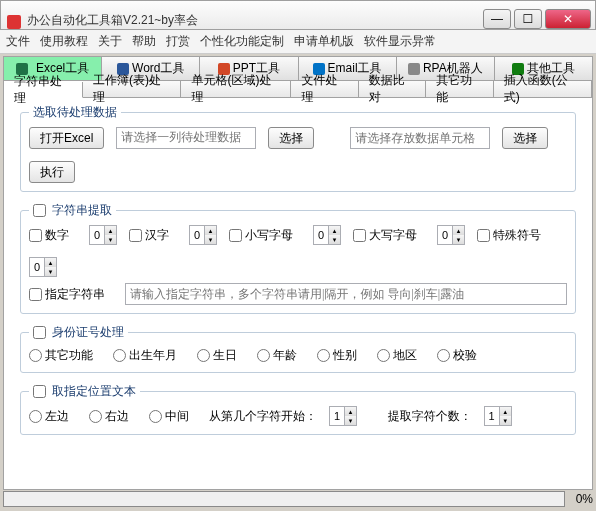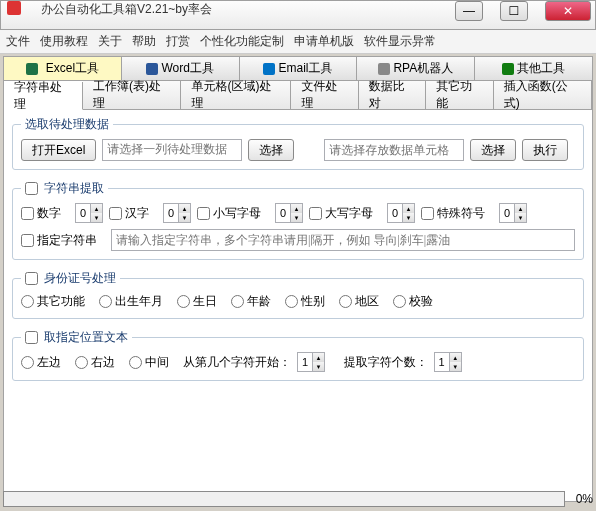--- a/index.html
+++ b/index.html
@@ -1,50 +1,50 @@
 <!DOCTYPE html>
 <html><head>
 <meta charset="utf-8">
 <style>
 * { box-sizing: border-box; margin: 0; padding: 0; font-family: "Microsoft YaHei", SimSun, sans-serif; font-size: 12px; }
 body { background: #d4d0c8; width: 596px; height: 511px; overflow: hidden; }
 
-.titlebar { height: 30px; background: linear-gradient(#fdfdfd,#ebebeb); border: 1px solid #9f9f9f; display: flex; align-items: flex-start; padding-left: 6px; gap: 14px; }
+.titlebar { height: 30px; background: linear-gradient(#fdfdfd,#ebebeb); border: 1px solid #9f9f9f; display: flex; align-items: flex-end; padding-left: 6px; }
 .titlebar .app-icon { width: 14px; height: 14px; background: #d33; border-radius: 2px; margin-right: 6px; }
 .titlebar .title { flex: 1; color: #333; }
 .titlebar .wbtn { width: 28px; height: 20px; border: 1px solid #8a8a8a; background: linear-gradient(#f5f5f5,#ddd); margin-right: 3px; border-radius: 3px; display: flex; align-items: center; justify-content: center; }
 .titlebar .wbtn.close { width: 46px; background: linear-gradient(#e68, #c23); color: #fff; margin-right: 4px; }
 
 .menubar { height: 24px; background: #f4f4f4; border-bottom: 1px solid #ccc; display: flex; align-items: center; padding-left: 6px; gap: 10px; color: #333; }
 .menubar span { cursor: default; }
 
 .tabbar { height: 24px; display: flex; border: 1px solid #a2a2a2; border-bottom: none; background: #f0f0f0; margin: 2px 3px 0 3px; }
 .tab { flex: 1; display: flex; align-items: center; justify-content: center; gap: 3px; border-right: 1px solid #a2a2a2; background: linear-gradient(#fafafa,#e0e0e0); cursor: default; }
 .tab:last-child { border-right: none; }
-.tab.active { background: #fef9c3; gap: 8px; }
+.tab.active { background: #86efac; gap: 8px; }
 .tab .ic { width: 12px; height: 12px; border-radius: 2px; }
 .ic-excel { background: #1f7246; }
 .ic-word { background: #2b579a; }
 .ic-ppt { background: #d24726; }
 .ic-pdf { background: #c80a0a; }
 .ic-email { background: #0072c6; }
 .ic-rpa { background: #888; }
 .ic-other { background: #107c10; }
 
-.subtabbar { height: 30px; display: flex; border: 1px solid #a2a2a2; background: #fff; margin: 0 3px; }
+.subtabbar { height: 18px; display: flex; border: 1px solid #a2a2a2; background: #fff; margin: 0 3px; }
 .subtab { padding: 0 10px; display: flex; align-items: center; border-right: 1px solid #a2a2a2; background: linear-gradient(#fafafa,#e8e8e8); cursor: default; }
 .subtab.active { background: #fff; border-bottom: 1px solid #fff; position: relative; top: 1px; }
 
-.panel { background: #fff; border: 1px solid #a2a2a2; border-top: none; margin: 0 3px 4px 3px; height: 392px; padding: 6px 8px; }
+.panel { background: #fff; border: 1px solid #a2a2a2; border-top: none; margin: 0 3px 4px 3px; height: 392px; padding: 6px 16px; }
 
 fieldset { border: 1px solid #bfcddb; border-radius: 3px; padding: 6px 8px 8px 8px; margin-bottom: 10px; }
 legend { padding: 0 4px; color: #1a3c6e; display: flex; align-items: center; gap: 4px; }
 legend input[type=checkbox] { margin-right: 2px; }
 
-.row { display: flex; align-items: center; gap: 6px; flex-wrap: wrap; }
+.row { display: flex; align-items: center; gap: 12px; flex-wrap: wrap; }
 .row + .row { margin-top: 6px; justify-content: flex-end; }
 
 .btn { height: 22px; padding: 0 10px; border: 1px solid #8a8a8a; background: linear-gradient(#fdfdfd,#e4e4e4); border-radius: 3px; cursor: default; display: inline-flex; align-items: center; }
 .txtbox { height: 22px; border: 1px solid #abadb3; padding: 0 4px; color: #888; background: #fff; }
 .spin { width: 28px; height: 20px; border: 1px solid #abadb3; display: inline-flex; }
 .spin .v { flex: 1; display: flex; align-items: center; justify-content: center; font-size: 11px; }
 .spin .arr { width: 12px; display: flex; flex-direction: column; }
 .spin .arr div { flex: 1; border-left: 1px solid #abadb3; background: linear-gradient(#f5f5f5,#ddd); font-size: 7px; display: flex; align-items: center; justify-content: center; }
 
 .ck, .rd { display: inline-flex; align-items: center; gap: 3px; margin-right: 8px; }
@@ -79,20 +79,24 @@
 <div class="tabbar">
   <div class="tab active">
       <span class="ic ic-excel"></span>
       <span>Excel工具</span>
     </div>
   <div class="tab">
       <span class="ic ic-word"></span>
       <span>Word工具</span>
     </div>
   <div class="tab">
+      <span class="ic ic-ppt"></span>
+      <span>PPT工具</span>
+    </div>
+  <div class="tab">
       <span class="ic ic-email"></span>
       <span>Email工具</span>
     </div>
   <div class="tab">
       <span class="ic ic-rpa"></span>
       <span>RPA机器人</span>
     </div>
   <div class="tab">
       <span class="ic ic-other"></span>
       <span>其他工具</span>

